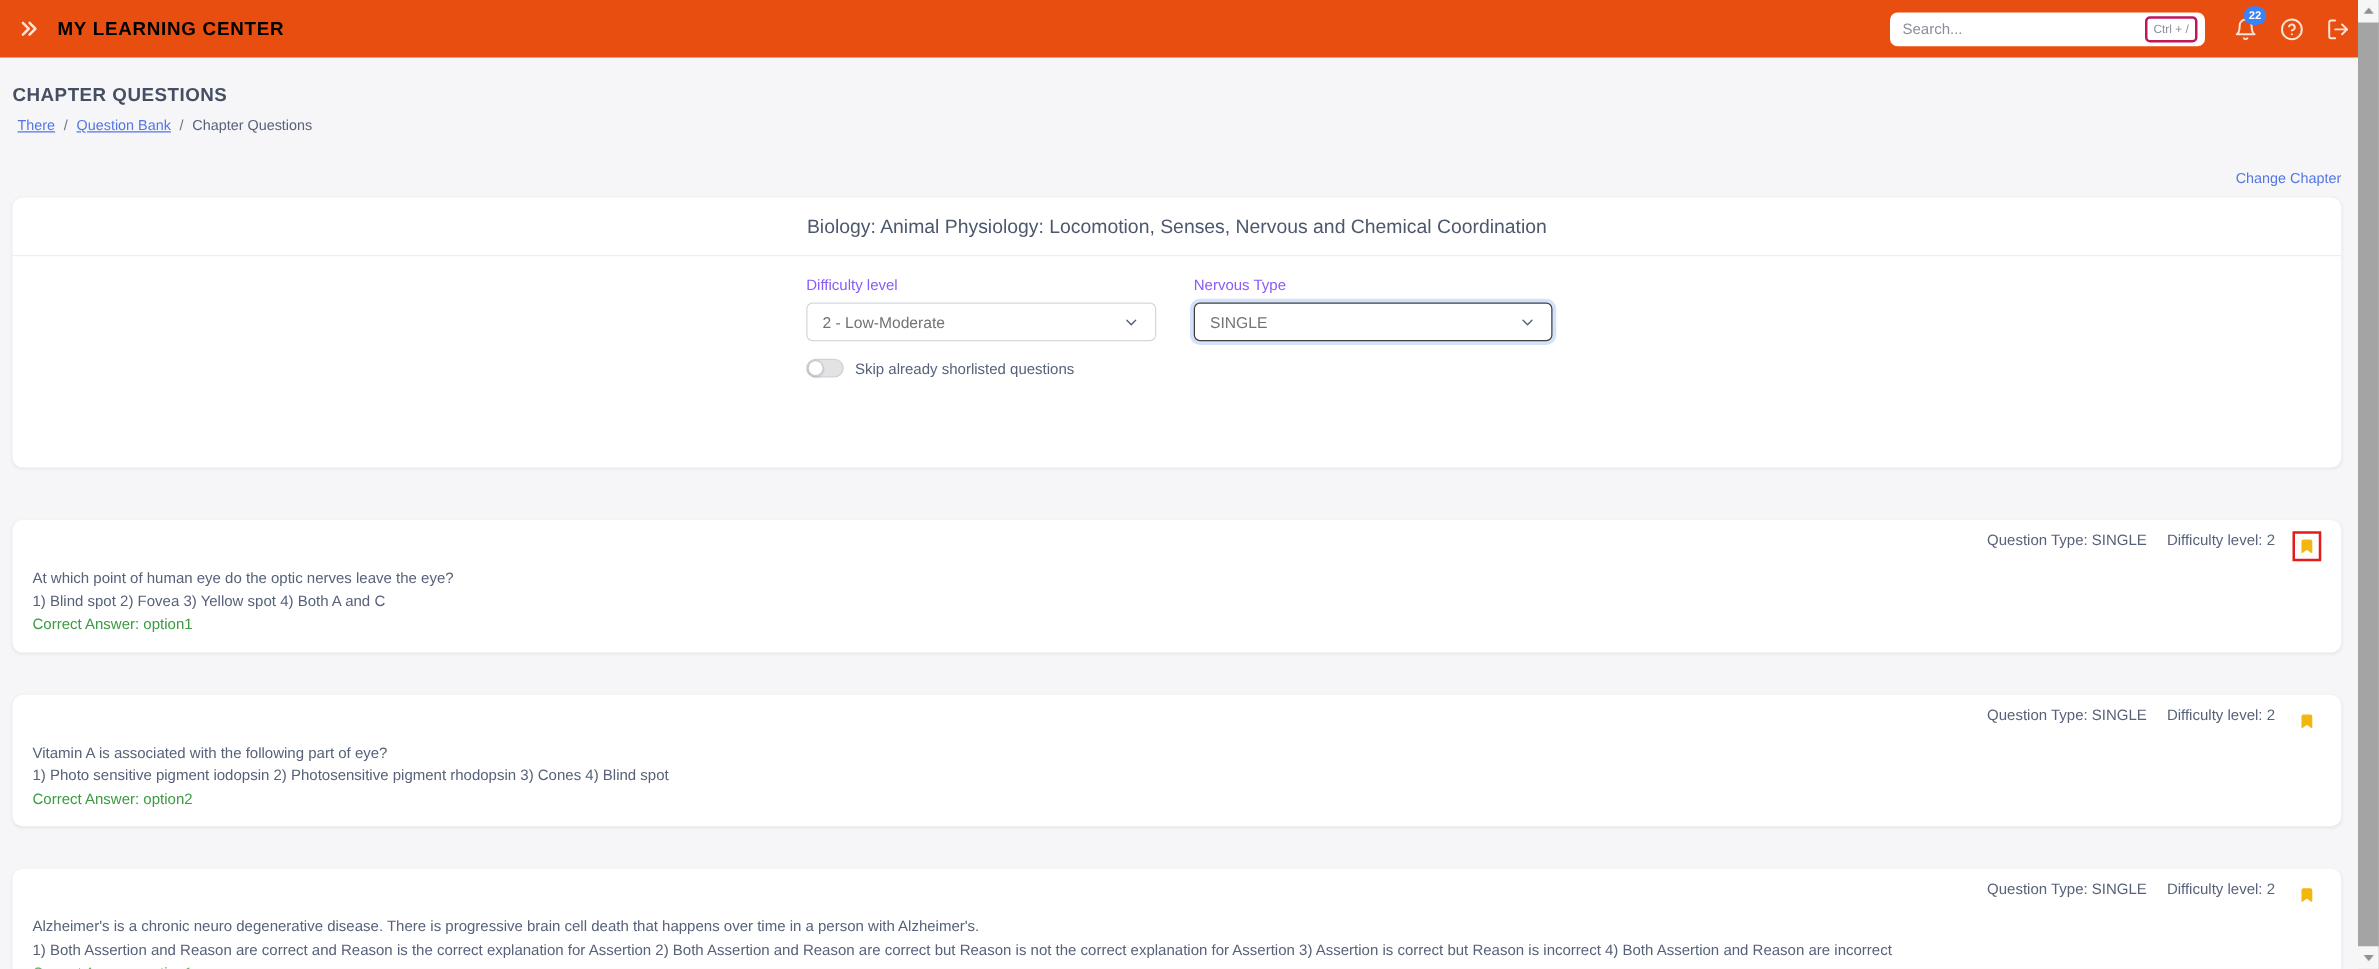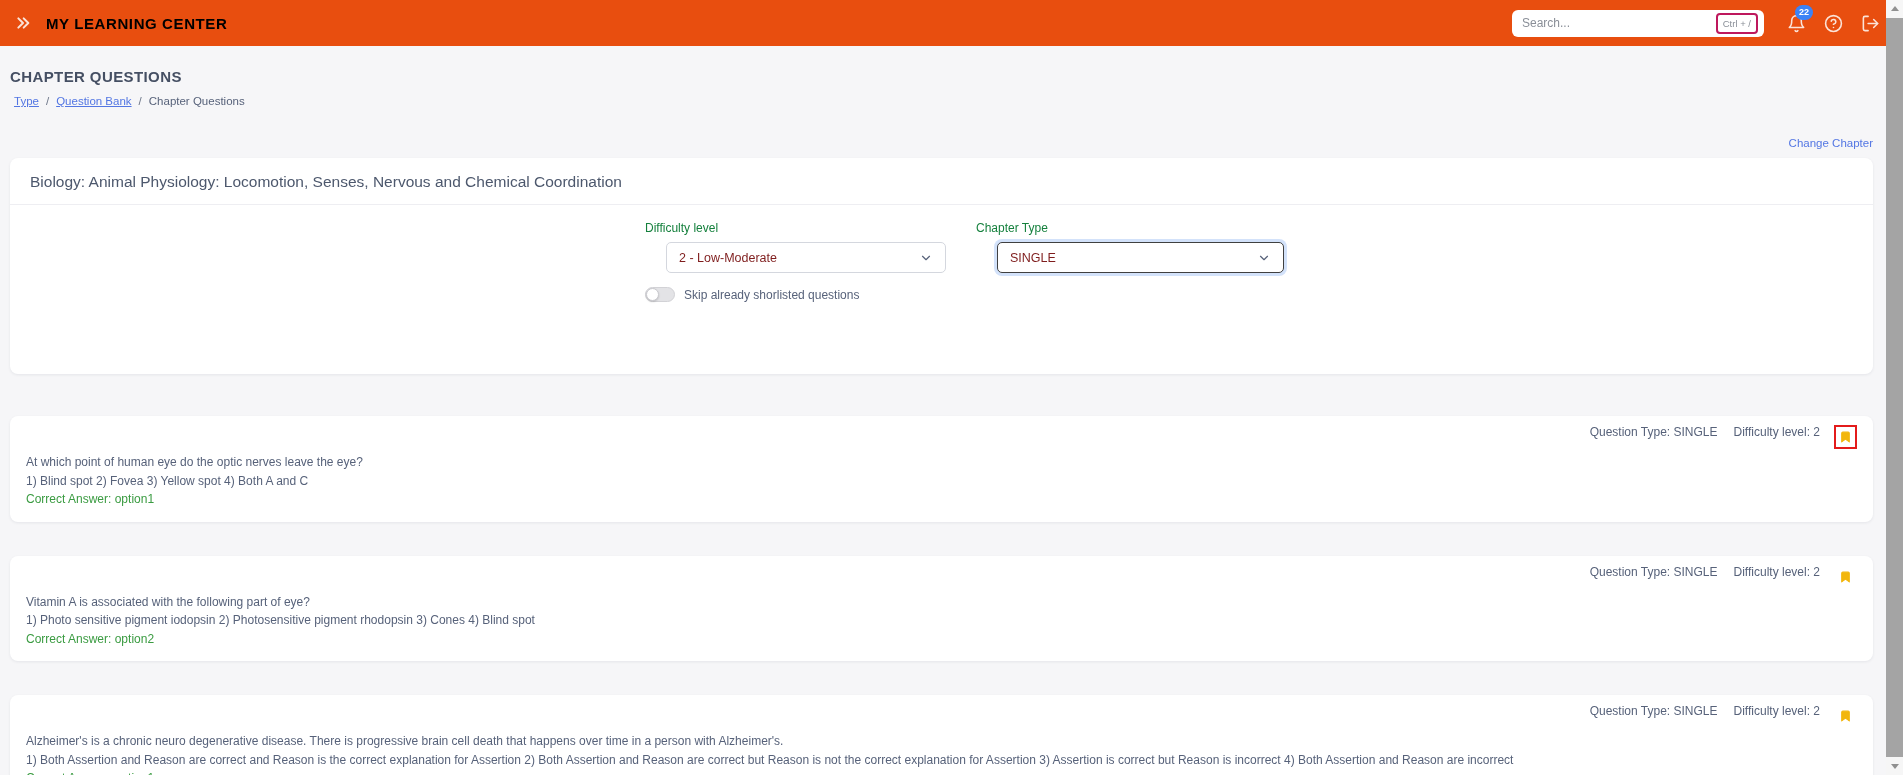--- a/index.html
+++ b/index.html
@@ -63,30 +63,30 @@
   .change-chapter-row { text-align: right; margin-top: 26px; }
   .change-chapter-link { color: #5376E3; font-size: 11.5px; cursor: pointer; }
 
   
   .card {
     background: #FFFFFF; border-radius: 8px;
     box-shadow: 0 1px 3px rgba(30,40,60,0.08);
   }
   .filter-card { margin-top: 7px; }
   .chapter-title {
-    text-align: left; font-size: 15.5px; color: #4D586D;
+    text-align: center; font-size: 15.5px; color: #4D586D;
     padding: 15px 20px 13px; border-bottom: 1px solid #EEEEF2;
   }
   .filter-row { display: flex; gap: 30px; padding: 16px 0 0 635px; }
   .filter-group { display: flex; flex-direction: column; }
-  .filter-label { font-size: 12px; color: #15803d; margin-bottom: 7px; }
+  .filter-label { font-size: 12px; color: #8b5cf6; margin-bottom: 7px; }
   .select {
     width: 280px; height: 31px; border: 1px solid #D4D7DE; border-radius: 5px;
     background: #fff; display: flex; align-items: center; justify-content: space-between;
-    padding: 0 12px; font-size: 12.5px; color: #7f1d1d; cursor: pointer; margin-left: 21px;
+    padding: 0 12px; font-size: 12.5px; color: #737373; cursor: pointer;
   }
   .select.focused {
     width: 287px;
     border: 1px solid #404040;
     box-shadow: 0 0 0 3px rgba(110,160,240,0.30);
   }
   .select .chev { color: #57627A; display: flex; }
   .toggle-row { display: flex; align-items: center; gap: 9px; padding: 14px 0 72px 635px; }
   .toggle {
     width: 30px; height: 15px; border-radius: 8px; background: #E3E3E6;
@@ -163,21 +163,21 @@
   <div class="scroll-thumb"></div>
   <div class="scroll-arrow down">
       <div class="tri-down"></div>
     </div>
 </div>
 
 <main class="main">
   <h2 class="page-heading">CHAPTER QUESTIONS</h2>
 
   <nav class="breadcrumb">
-    <a class="crumb-link">Type</a>
+    <a class="crumb-link">There</a>
     <span class="crumb-sep">/</span>
     <a class="crumb-link">Question Bank</a>
     <span class="crumb-sep">/</span>
     <span class="crumb-current">Chapter Questions</span>
   </nav>
 
   <div class="change-chapter-row">
     <a class="change-chapter-link">Change Chapter</a>
   </div>
 
@@ -191,21 +191,21 @@
           <span>2 - Low-Moderate</span>
           <span class="chev">
             <svg width="14" height="14" viewBox="0 0 24 24" fill="none" stroke="currentColor" stroke-width="2" stroke-linecap="round" stroke-linejoin="round">
                 <polyline points="6 9 12 15 18 9"></polyline>
               </svg>
           </span>
         </div>
       </div>
 
       <div class="filter-group">
-        <label class="filter-label">Chapter Type</label>
+        <label class="filter-label">Nervous Type</label>
         <div class="select focused">
           <span>SINGLE</span>
           <span class="chev">
             <svg width="14" height="14" viewBox="0 0 24 24" fill="none" stroke="currentColor" stroke-width="2" stroke-linecap="round" stroke-linejoin="round">
                 <polyline points="6 9 12 15 18 9"></polyline>
               </svg>
           </span>
         </div>
       </div>
     </div>

